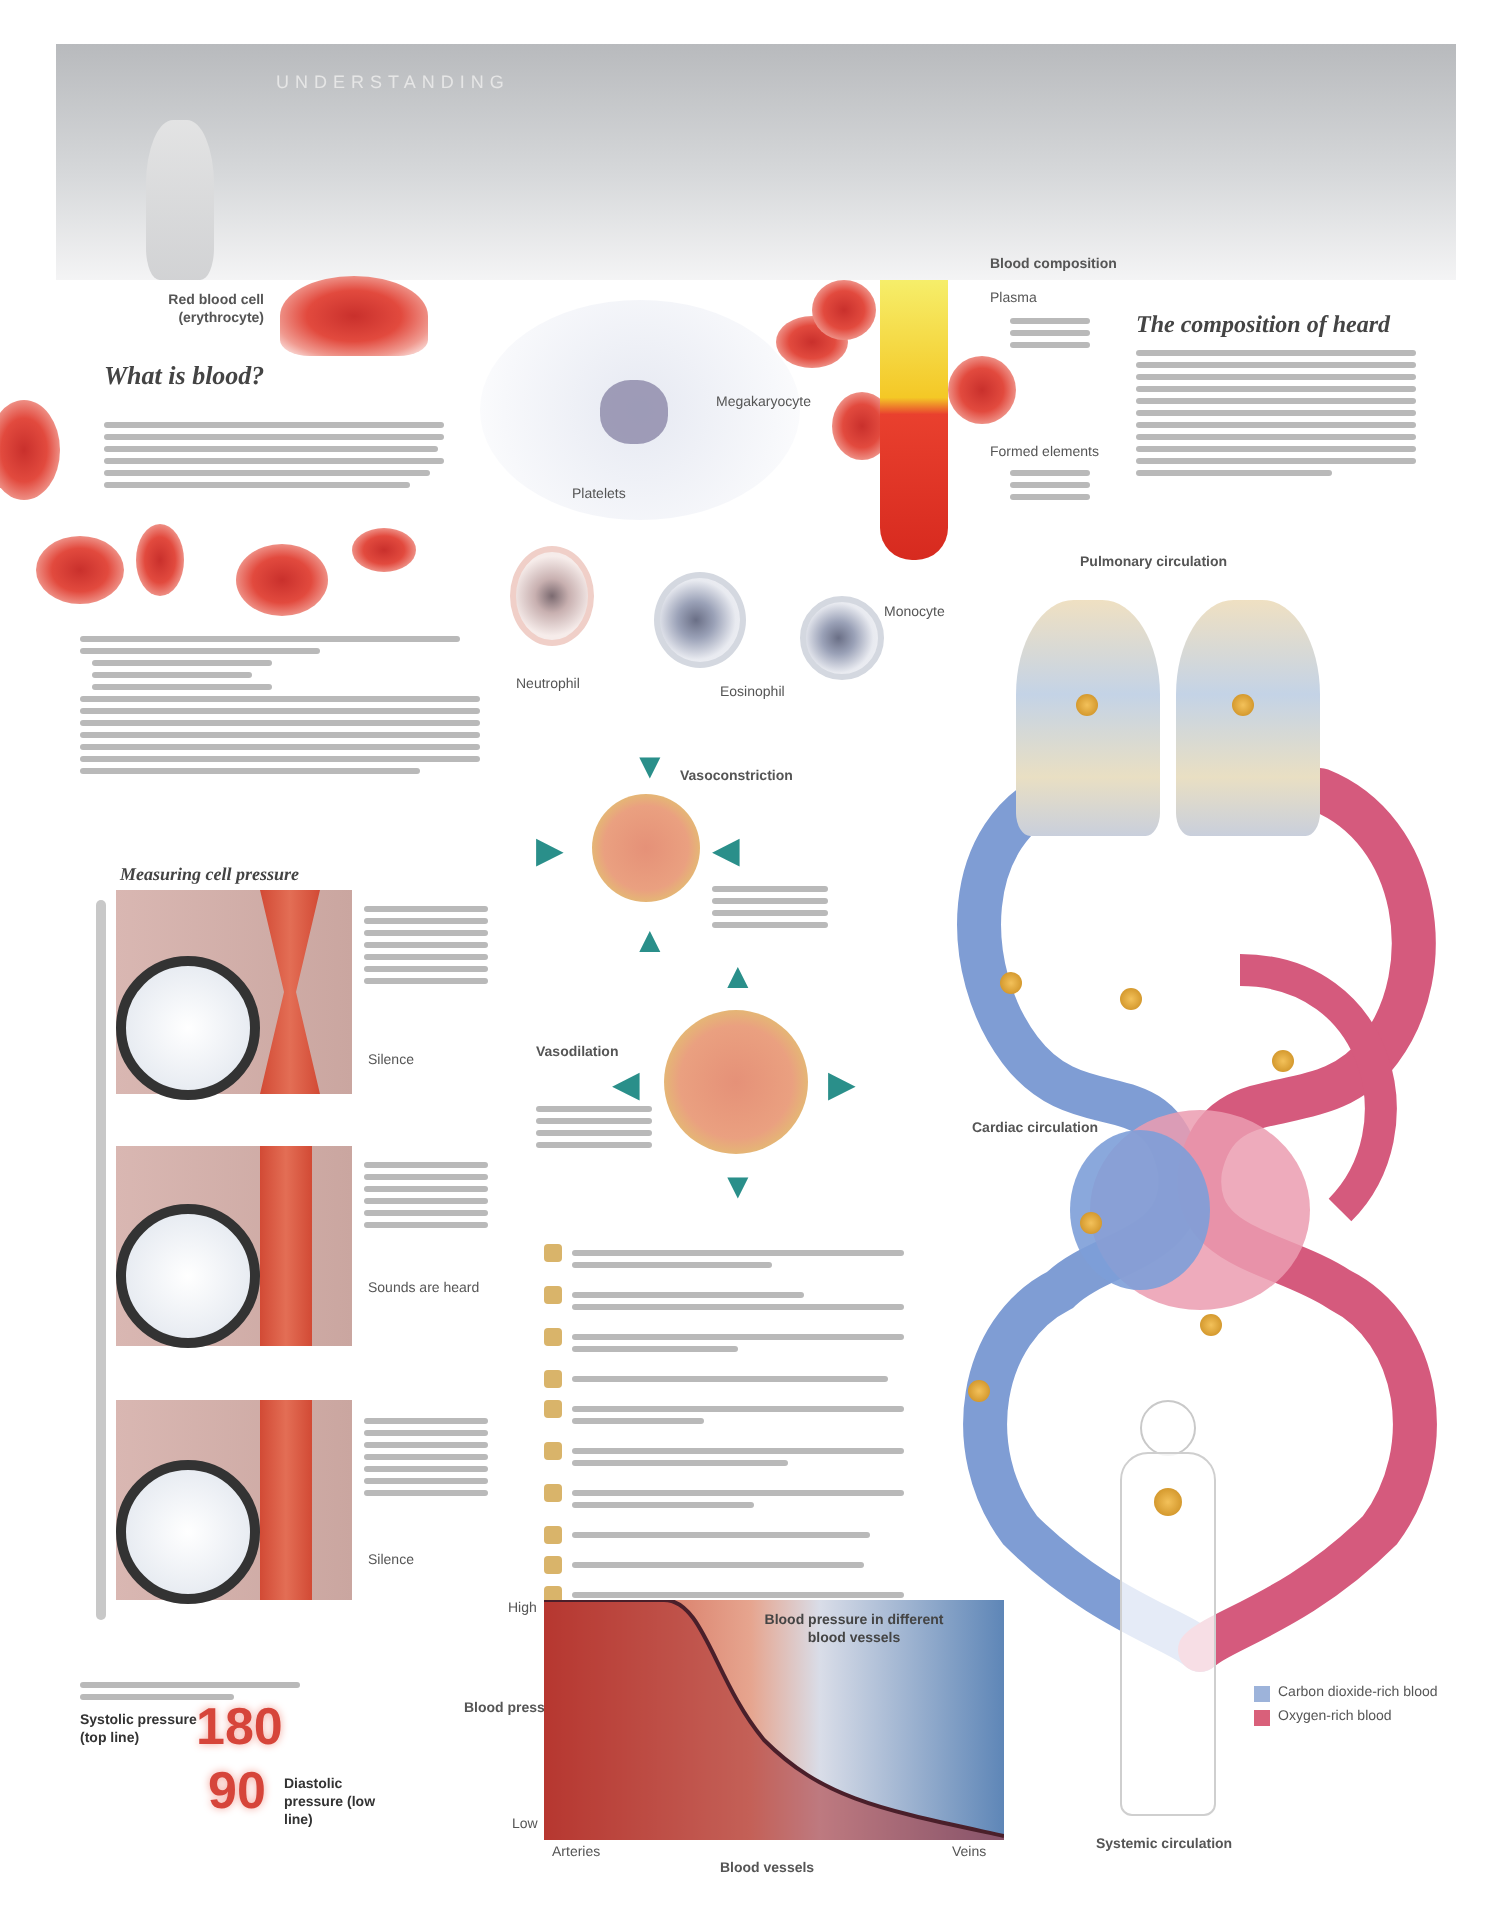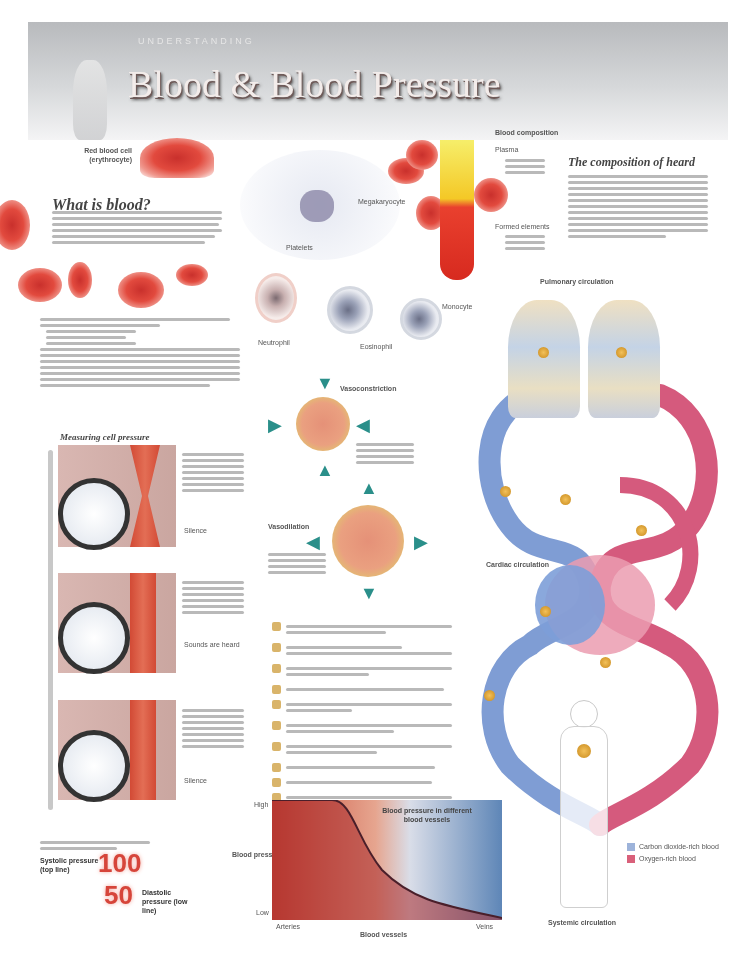--- a/index.html
+++ b/index.html
@@ -25,27 +25,26 @@
   .big{font-family:"Liberation Sans",sans-serif;font-weight:bold;color:#d6453a;text-shadow:0 0 4px #f3a59b;}
   .lung{border-radius:40% 40% 10% 10%;background:linear-gradient(180deg,#efe0c2 0%,#c4d3e6 40%,#e9dfc3 75%,#c9cfdc 100%);}
   .dot{width:11px;height:11px;border-radius:50%;background:radial-gradient(circle,#f3c15a,#c8891c);}
 </style>
 </head>
 <body>
 
 <div class="abs header">
   <div class="abs ghost"></div>
   <div class="abs series">UNDERSTANDING</div>
-  <div class="abs title">Blood &amp; Blood Pressure</div>
 </div>
 
 <div class="abs txt" style="left:72px;top:146px;width:60px;text-align:right;font-weight:bold;">Red blood cell (erythrocyte)</div>
 <div class="abs rbc" style="left:140px;top:138px;width:74px;height:40px;border-radius:50% 50% 20% 20%;"></div>
 
-<div class="abs h2" style="left:52px;top:196px;font-size:16px;">What is blood?</div>
+<div class="abs h2" style="left:52px;top:180px;font-size:13px;">What is blood?</div>
 <div class="abs" style="left:52px;top:208px;width:170px;">
   <div class="line" style="width:100%"></div>
     <div class="line" style="width:100%"></div>
     <div class="line" style="width:98%"></div>
     <div class="line" style="width:100%"></div>
     <div class="line" style="width:96%"></div>
     <div class="line" style="width:90%"></div>
 </div>
 
 <div class="abs rbc" style="left:-6px;top:200px;width:36px;height:50px;"></div>
@@ -157,22 +156,22 @@
     <div class="line"></div>
     <div class="line"></div>
   </div>
 <div class="abs txt" style="left:184px;top:776px;">Silence</div>
 
 <div class="abs" style="left:40px;top:838px;width:110px;">
     <div class="line"></div>
     <div class="line" style="width:70%"></div>
   </div>
 <div class="abs txt" style="left:40px;top:856px;width:60px;font-weight:bold;color:#333;">Systolic pressure (top line)</div>
-<div class="abs big" style="left:98px;top:848px;font-size:26px;">100</div>
-<div class="abs big" style="left:104px;top:880px;font-size:26px;">50</div>
+<div class="abs big" style="left:98px;top:848px;font-size:26px;">180</div>
+<div class="abs big" style="left:104px;top:880px;font-size:26px;">90</div>
 <div class="abs txt" style="left:142px;top:888px;width:60px;font-weight:bold;color:#333;">Diastolic pressure (low line)</div>
 
 <div class="abs txt" style="left:340px;top:384px;font-weight:bold;">Vasoconstriction</div>
 <div class="abs vessel" style="left:296px;top:397px;width:54px;height:54px;"></div>
 <div class="abs" style="left:316px;top:373px;font-size:18px;color:#2a8f8a;">▼</div>
 <div class="abs" style="left:316px;top:460px;font-size:18px;color:#2a8f8a;">▲</div>
 <div class="abs" style="left:268px;top:414px;font-size:18px;color:#2a8f8a;">▶</div>
 <div class="abs" style="left:356px;top:414px;font-size:18px;color:#2a8f8a;">◀</div>
 <div class="abs" style="left:356px;top:440px;width:58px;">
     <div class="line"></div>

